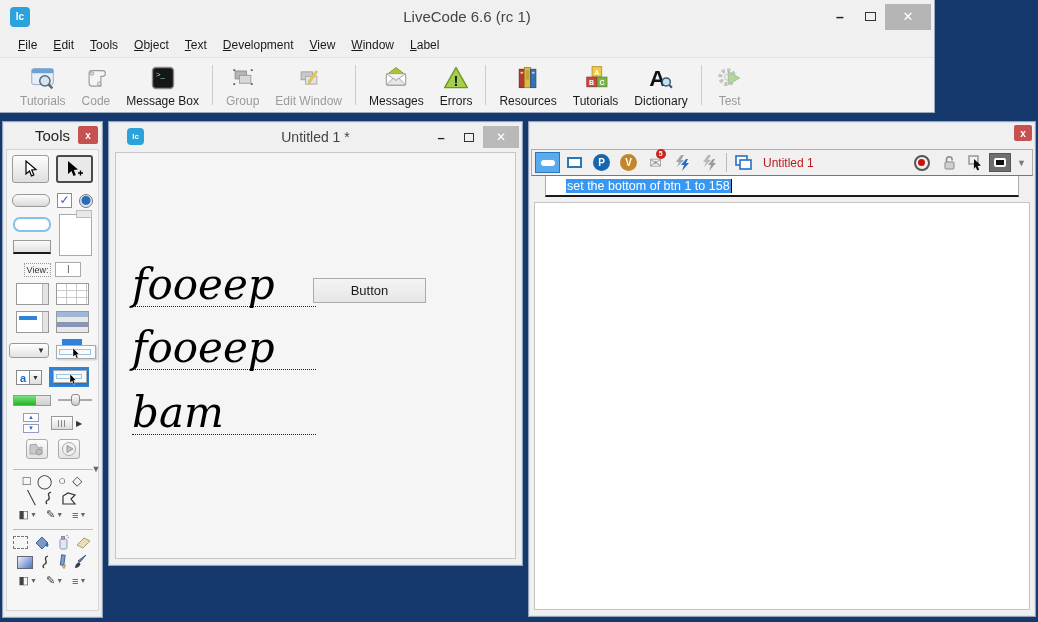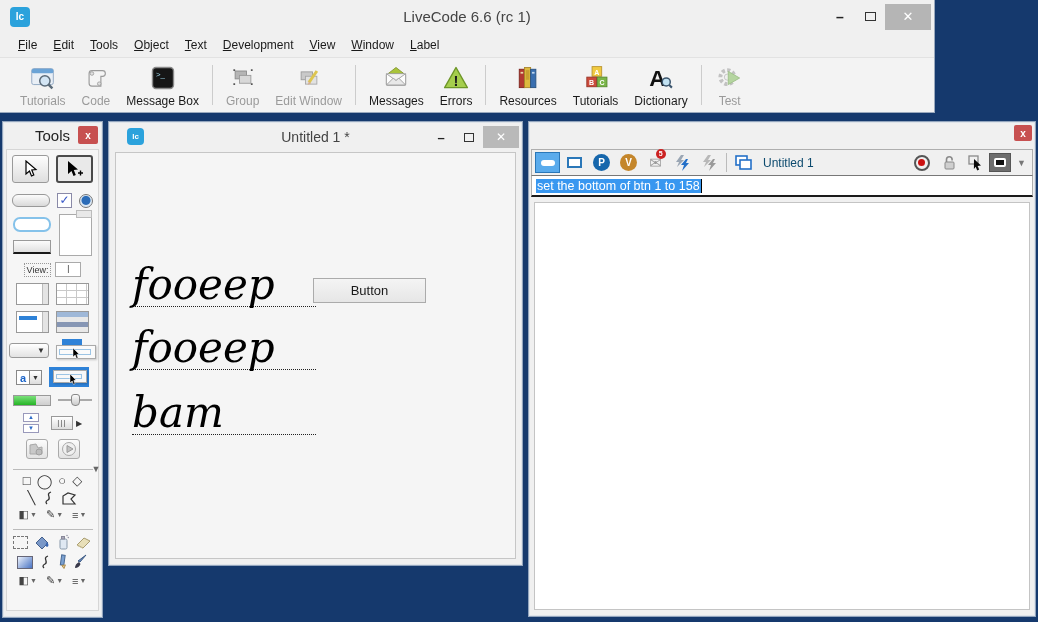--- a/index.html
+++ b/index.html
@@ -131,29 +131,29 @@
   .mb-single { width:14px; height:6px; background:#fff; border-radius:3px; }
   .mb-multi { width:15px; height:11px; background:#fff; border:2px solid #2a77b8; }
   .mb-circle { width:17px; height:17px; border-radius:50%; color:#fff; font-size:10px; font-weight:bold;
     display:flex; align-items:center; justify-content:center; }
   .mb-p { background:#1767ac; }
   .mb-v { background:#c4862b; }
   .mb-mail { color:#9a9a9a; font-size:15px; position:relative; }
   .mb-badge { position:absolute; right:-4px; top:-5px; width:10px; height:10px; border-radius:50%; background:#cc2222;
     color:#fff; font-size:7px; font-weight:bold; display:flex; align-items:center; justify-content:center; }
   .mb-sep { width:1px; height:19px; background:#bbb; margin:0 3px; }
-  .mb-stackname { font-size:12px; color:#0c4a6e; margin-left:6px; }
+  .mb-stackname { font-size:12px; color:#b91c1c; margin-left:6px; }
   .mb-right { margin-left:auto; display:flex; align-items:center; }
   .mb-record { width:16px; height:16px; border:2px solid #555; border-radius:50%; display:flex; align-items:center; justify-content:center; }
   .mb-record i { width:7px; height:7px; border-radius:50%; background:#cc1111; display:block; }
   .mb-toggle-dark { width:22px; height:19px; background:#6e6e6e; border:1px solid #555; display:flex; align-items:center; justify-content:center; }
   .mb-toggle-dark i { width:12px; height:9px; border:2px solid #fff; background:#111; border-radius:2px; display:block; }
   .mb-dd { color:#777; font-size:9px; margin:0 4px 0 6px; }
-  .msg-inputline { height:21px; margin:0 2px; background:#fff; border-left:1px solid #aeaeae; border-right:1px solid #aeaeae;
-    border-bottom:2px solid #1a1a1a; display:flex; align-items:center; padding-left:4px; }
+  .msg-inputline { height:21px; margin:0 16px; background:#fff; border-left:1px solid #aeaeae; border-right:1px solid #aeaeae;
+    border-bottom:2px solid #1a1a1a; display:flex; align-items:center; padding-left:20px; }
   .msg-selected { background:#3897f0; color:#fff; font-size:12.5px; padding:0 1px; }
   .msg-caret { width:1.5px; height:14px; background:#000; }
   .msg-content { position:absolute; left:5px; right:5px; top:80px; bottom:6px; border:1px solid #c4c4c4; background:#fff; }
 
   svg text { font-family:"Liberation Sans",sans-serif; }
 </style>
 </head>
 <body>
 
 <div class="main-window">

